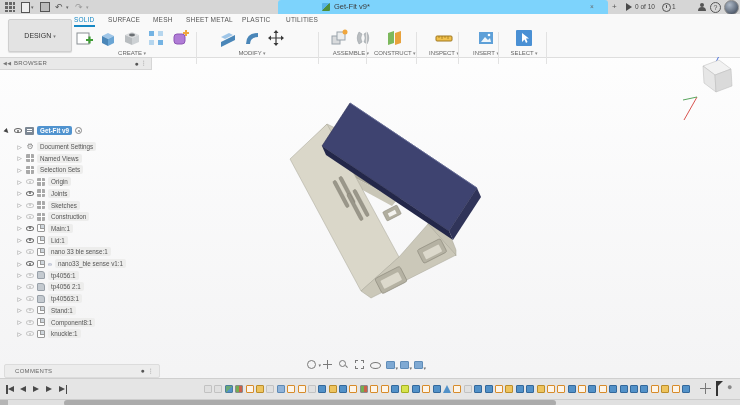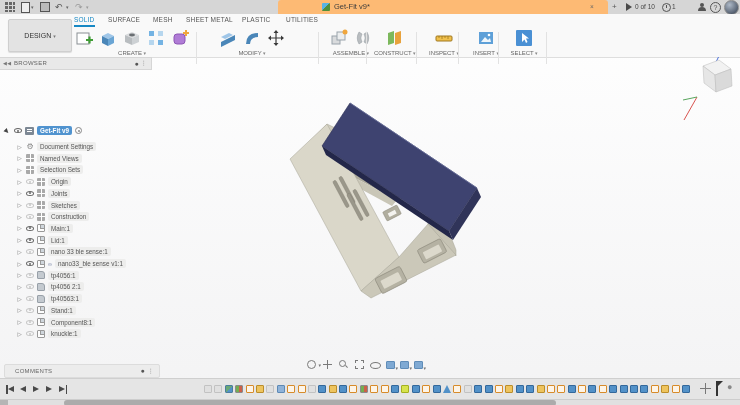--- a/index.html
+++ b/index.html
@@ -12,21 +12,21 @@
   #topbar{position:absolute;top:0;left:0;width:740px;height:14px;background:#d6d6d6;border-bottom:1px solid #c2c2c2;}
   .qa-ico{position:absolute;top:2px;width:10px;height:10px;color:#555;font-size:8px;line-height:10px;text-align:center;}
   .qa-grid{background:
      linear-gradient(#666,#666) 0 0/3px 3px,linear-gradient(#666,#666) 4px 0/3px 3px,linear-gradient(#666,#666) 8px 0/2px 3px,
      linear-gradient(#666,#666) 0 4px/3px 3px,linear-gradient(#666,#666) 4px 4px/3px 3px,linear-gradient(#666,#666) 8px 4px/2px 3px,
      linear-gradient(#666,#666) 0 8px/3px 2px,linear-gradient(#666,#666) 4px 8px/3px 2px,linear-gradient(#666,#666) 8px 8px/2px 2px;
      background-repeat:no-repeat;}
   .qa-file{border:1px solid #555;width:7px;height:9px;background:#eee;}
   .qa-save{border:1px solid #555;width:8px;height:8px;background:#bbb;}
   .caret{font-size:5px;color:#666;position:absolute;top:4px;}
-  #tab{position:absolute;left:278px;top:0;width:330px;height:14px;background:#fdba74;border-radius:3px 3px 0 0;}
+  #tab{position:absolute;left:278px;top:0;width:330px;height:14px;background:#7dd3fc;border-radius:3px 3px 0 0;}
   #tab-title{position:absolute;left:56px;top:2px;font-size:7.5px;color:#3c3c3c;}
   #tab-cube{position:absolute;left:44px;top:3px;width:8px;height:8px;border-radius:1px;
     background:linear-gradient(135deg,#57b3e4 0 50%,#4f8f3a 50%);}
   .tb-txt{font-size:6.5px;color:#444;position:absolute;top:3px;}
   .tb-glyph{position:absolute;top:1px;font-size:9px;color:#555;line-height:12px;}
   #flag-icon{position:absolute;left:626px;top:3px;width:0;height:0;border-left:6px solid #4a4a4a;border-top:4px solid transparent;border-bottom:4px solid transparent;}
   #clock-icon{position:absolute;left:662px;top:3px;width:7px;height:7px;border:1px solid #555;border-radius:50%;}
   #clock-icon::after{content:"";position:absolute;left:3px;top:1px;width:1px;height:3px;background:#555;}
   #person-icon{position:absolute;left:698px;top:3px;width:8px;height:8px;}
   #person-icon::before{content:"";position:absolute;left:2px;top:0;width:4px;height:4px;border-radius:50%;background:#555;}

